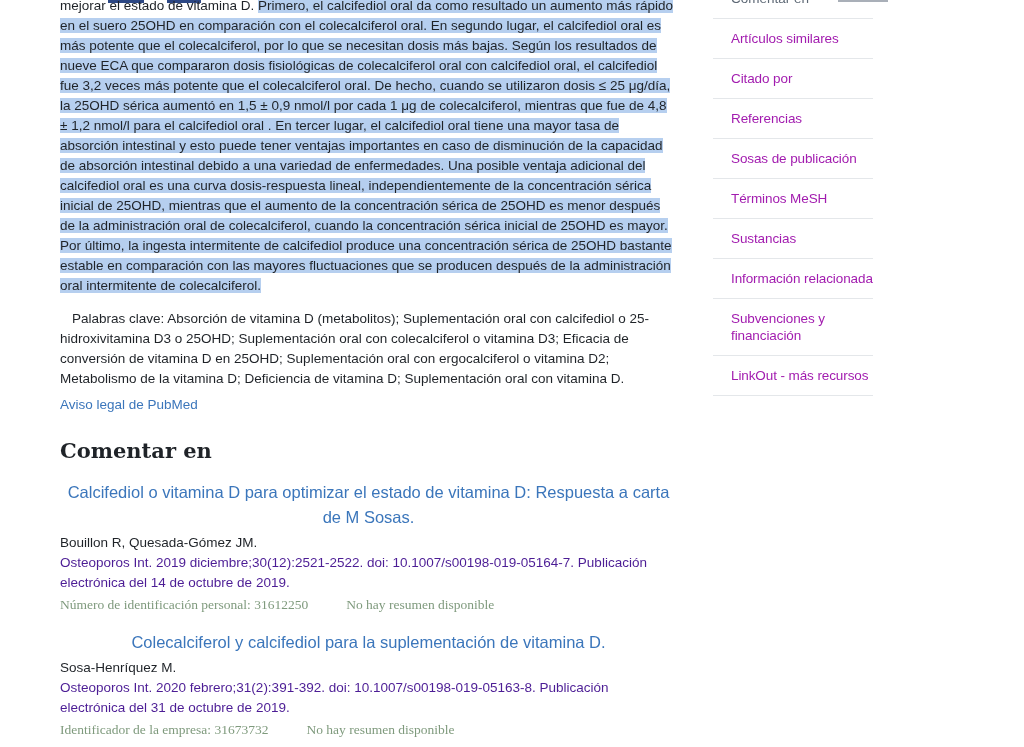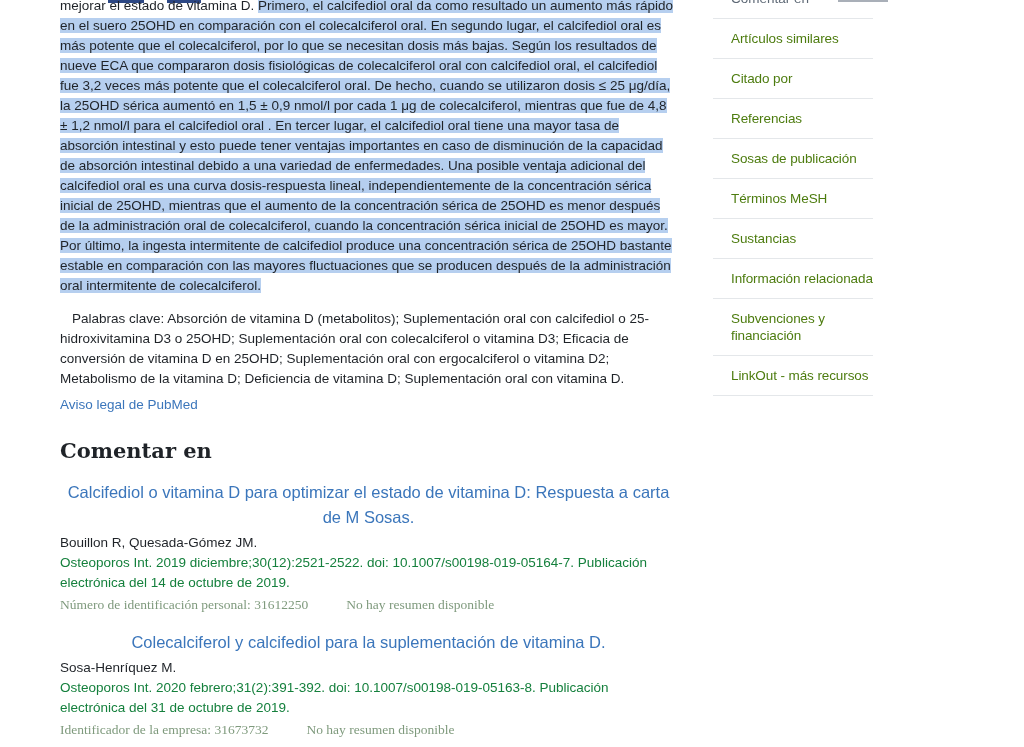--- a/index.html
+++ b/index.html
@@ -25,21 +25,21 @@
     margin:26px 0 2px 0; font-family:"DejaVu Serif", serif;
     font-size:21px; font-weight:bold; color:#1f2328;
   }
 
   .article { margin-top:17px; }
   .article-title {
     margin:0; font-size:16.5px; line-height:25px; font-weight:normal;
     color:#3b76bb; cursor:pointer;text-align:center;
   }
   .article-authors { margin-top:5px; font-size:13.5px; color:#1f2328; }
-  .article-citation { margin-top:3px; font-size:13.5px; line-height:20px; color:#15803d; }
+  .article-citation { margin-top:3px; font-size:13.5px; line-height:20px; color:#4c1d95; }
   .article-idline { margin-top:4px; font-size:13.5px; color:#7f9a7d;font-family:Liberation Serif, serif; }
   .article-idline .id-label { display:inline-block; margin-right:38px; }
 
   
   .remnant-bar { position:absolute; top:0; height:3px; background:#2c4784; }
   .remnant-bar.b1 { left:108px; width:36px; }
   .remnant-bar.b2 { left:167px; width:34px; }
 
   
   .sidebar { position:absolute; left:713px; top:0; width:160px; }
@@ -47,21 +47,21 @@
     height:19px; border-bottom:1px solid #e4e7ea; overflow:hidden;
     position:relative; cursor:pointer;
   }
   .sb-remnant span {
     position:absolute; top:-9px; left:18px;
     font-size:13.5px; color:#5d6875; white-space:nowrap;
   }
   .sb-item {
     padding:11px 0 11px 18px; border-bottom:1px solid #e4e7ea;
     font-size:13.5px; line-height:17px; letter-spacing:-0.1px;
-    color:#4d7c0f; cursor:pointer;
+    color:#a21caf; cursor:pointer;
   }
   .top-right-line { position:absolute; left:838px; top:0; width:50px; height:2px; background:#a9afb8; }
 </style>
 </head>
 <body>
 
 <div class="remnant-bar b1"></div>
 <div class="remnant-bar b2"></div>
 <div class="top-right-line"></div>
 

